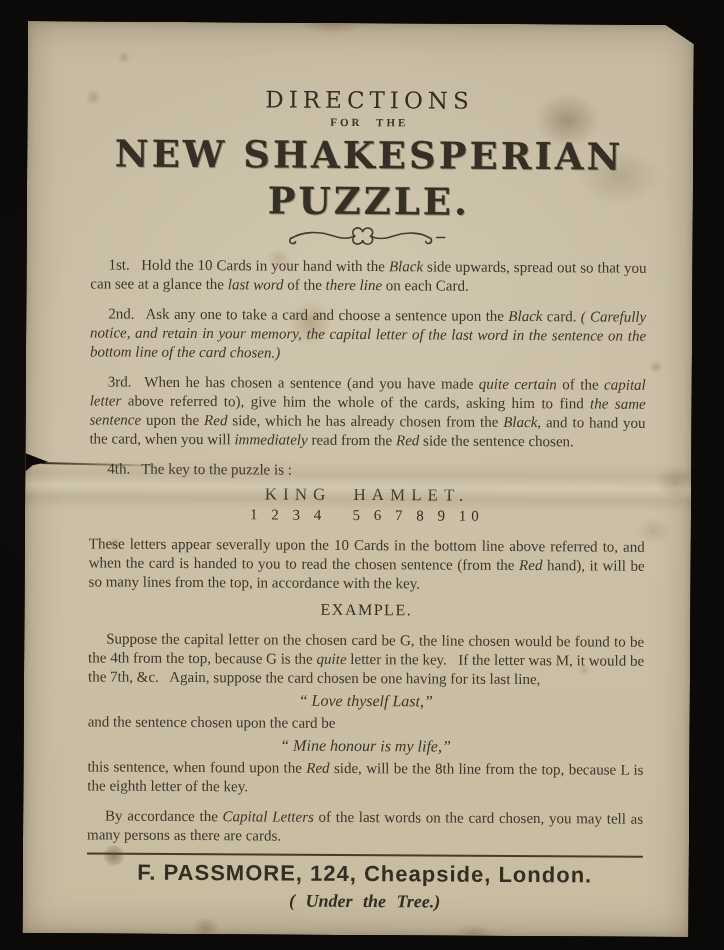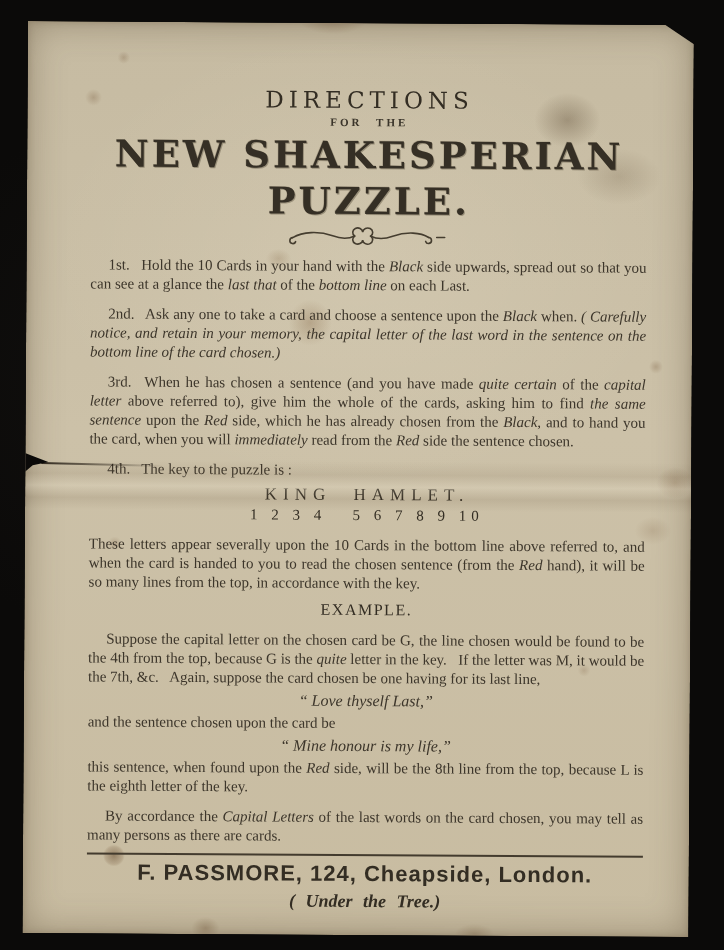--- a/index.html
+++ b/index.html
@@ -179,22 +179,22 @@
               <path d="M82 9 C 88 12, 96 12, 104 9 C 118 4, 132 5, 140 10"></path>
               <path d="M4 11 a3 3 0 1 0 3 4"></path>
               <path d="M140 10 a3 3 0 1 1 -3 4"></path>
               <path d="M148 10 h8"></path>
             </g>
           </svg>
         </div>
       </header>
 
       <main class="bodytext">
-        <p class="para indent"><span>1st.  Hold the 10 Cards in your hand with the </span><span class="it">Black</span><span> side upwards, spread out so that you can see at a glance the </span><span class="it">last that</span><span> of the </span><span class="it">bottom line</span><span> on each Last.</span></p>
-        <p class="para indent"><span>2nd.  Ask any one to take a card and choose a sentence upon the </span><span class="it">Black</span><span> when. </span><span class="it">( Carefully notice, and retain in your memory, the capital letter of the last word in the sentence on the bottom line of the card chosen.)</span></p>
+        <p class="para indent"><span>1st.  Hold the 10 Cards in your hand with the </span><span class="it">Black</span><span> side upwards, spread out so that you can see at a glance the </span><span class="it">last word</span><span> of the </span><span class="it">there line</span><span> on each Card.</span></p>
+        <p class="para indent"><span>2nd.  Ask any one to take a card and choose a sentence upon the </span><span class="it">Black</span><span> card. </span><span class="it">( Carefully notice, and retain in your memory, the capital letter of the last word in the sentence on the bottom line of the card chosen.)</span></p>
         <p class="para indent"><span>3rd.  When he has chosen a sentence (and you have made </span><span class="it">quite certain</span><span> of the </span><span class="it">capital letter</span><span> above referred to), give him the whole of the cards, asking him to find </span><span class="it">the same sentence</span><span> upon the </span><span class="it">Red</span><span> side, which he has already chosen from the </span><span class="it">Black</span><span>, and to hand you the card, when you will </span><span class="it">immediately</span><span> read from the </span><span class="it">Red</span><span> side the sentence chosen.</span></p>
         <p class="para indent"><span>4th.  The key to the puzzle is :</span></p>
 
         <div class="keyline">KING HAMLET.</div>
         <div class="keynums">1 2 3 4   5 6 7 8 9 10</div>
 
         <p class="para"><span>These letters appear severally upon the 10 Cards in the bottom line above referred to, and when the card is handed to you to read the chosen sentence (from the </span><span class="it">Red</span><span> hand), it will be so many lines from the top, in accordance with the key.</span></p>
 
         <div class="example-head">EXAMPLE.</div>
 

